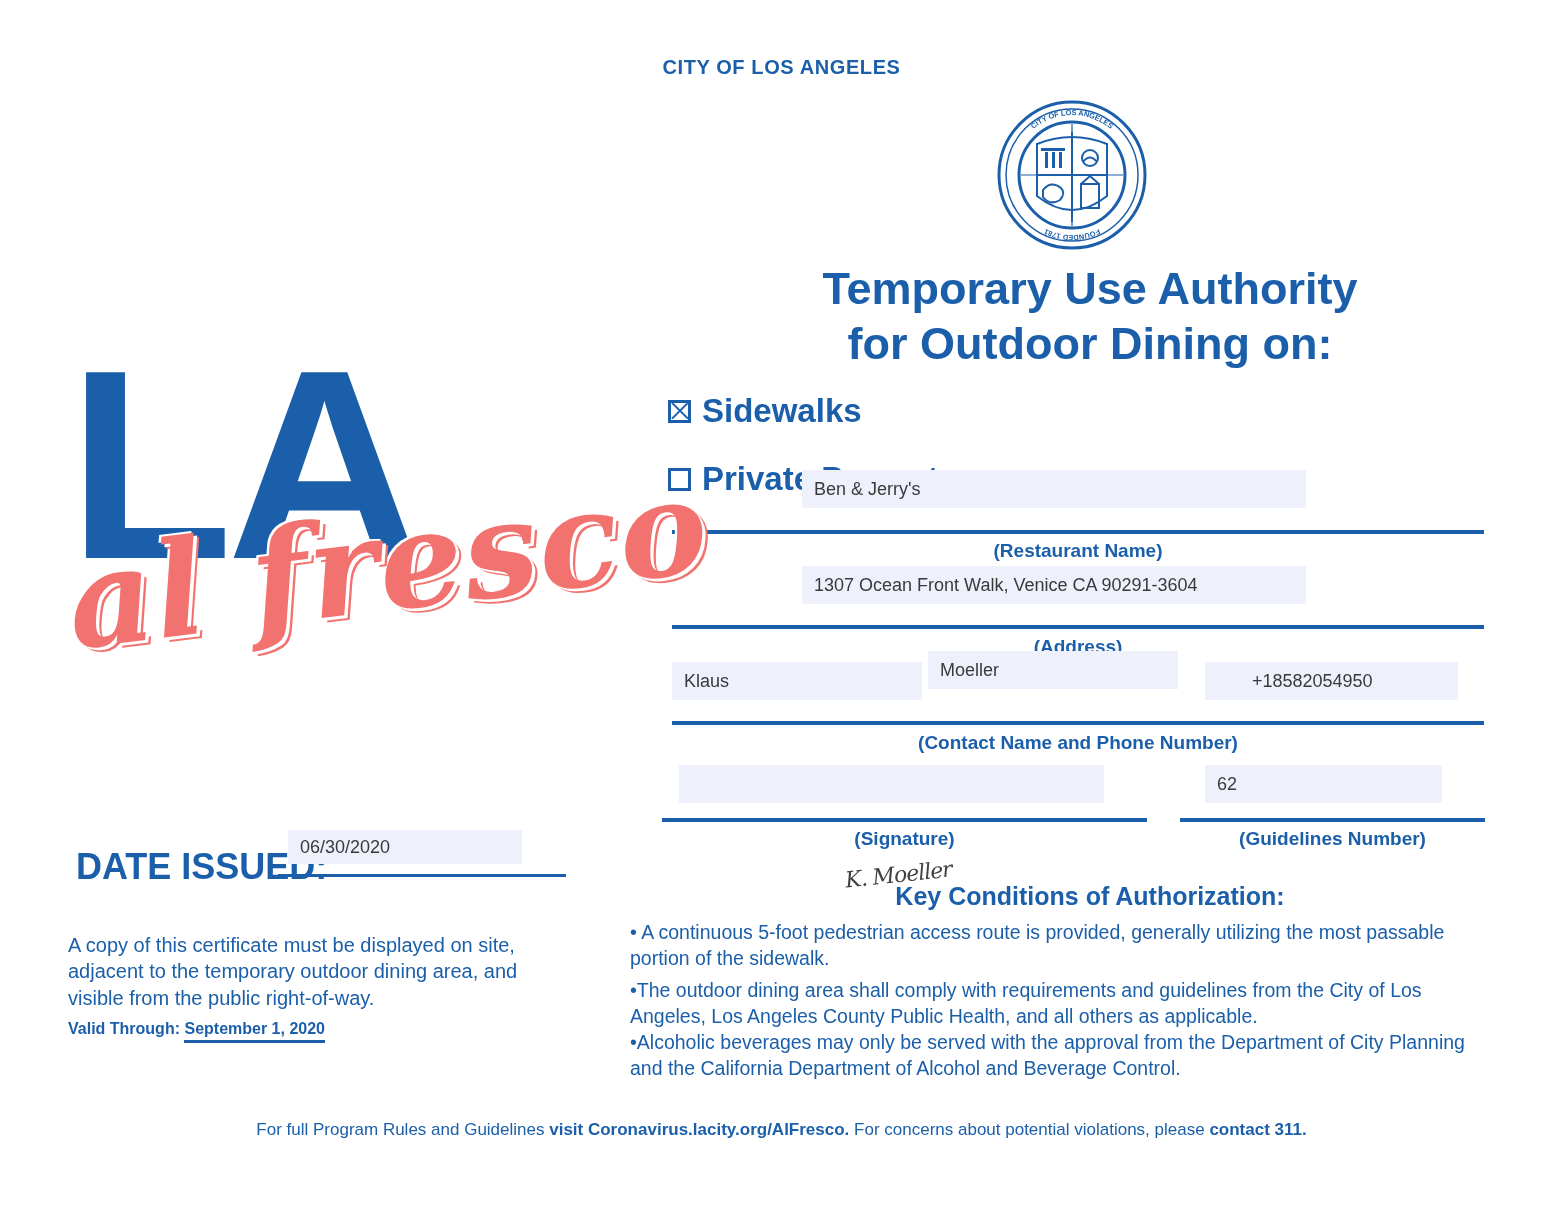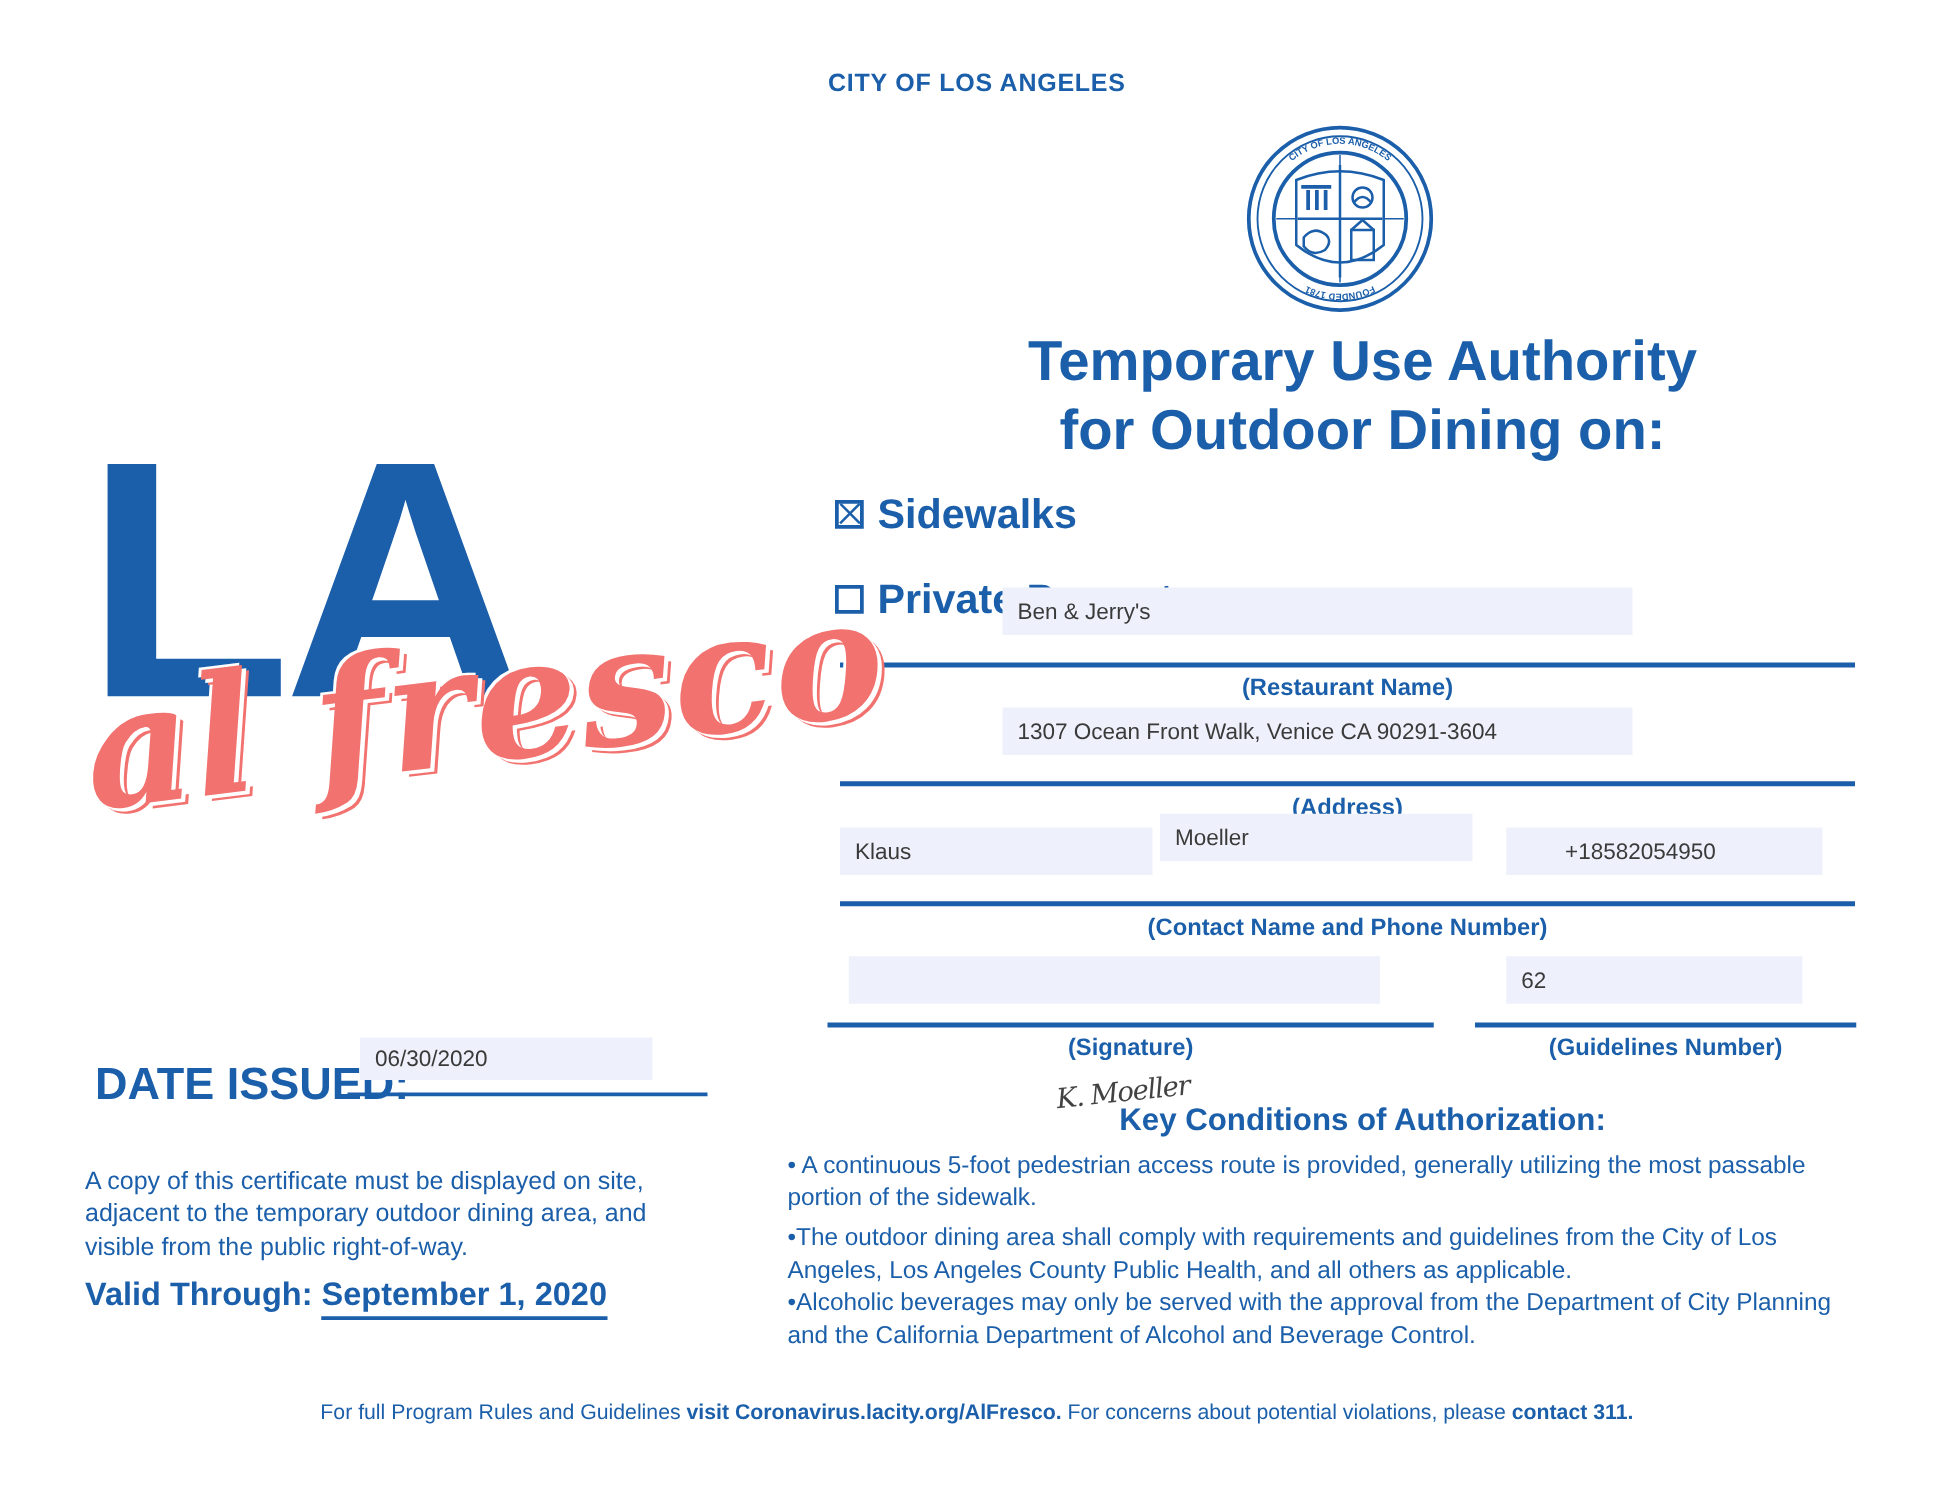--- a/index.html
+++ b/index.html
@@ -250,21 +250,21 @@
     top: 932px;
     width: 480px;
     font-size: 20px;
     line-height: 1.32;
     color: #1b5faa;
   }
   .valid {
     position: absolute;
     left: 68px;
     top: 1020px;
-    font-size: 26px;
+    font-size: 16px;
     font-weight: bold;
     color: #1b5faa;
   }
   .valid u { text-decoration: none; border-bottom: 3px solid #1b5faa; padding-bottom: 3px; }
 </style>
 </head>
 <body>
 
 <div class="page">
 

